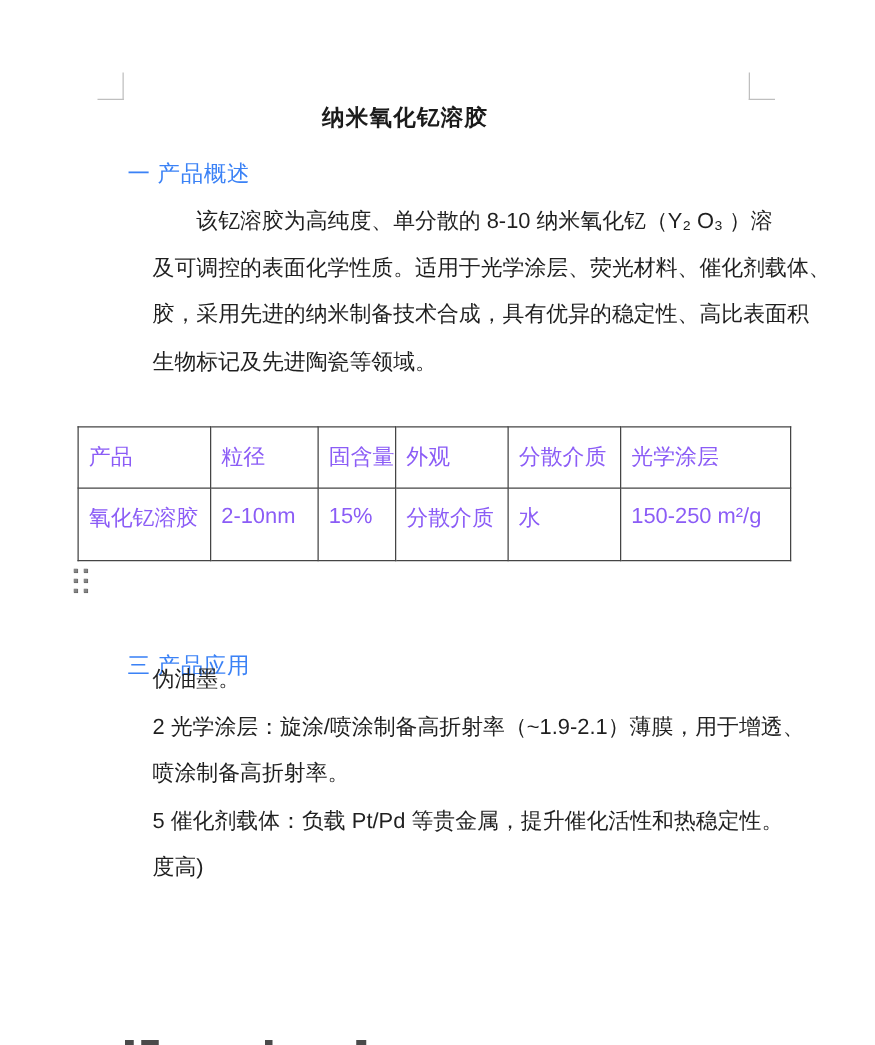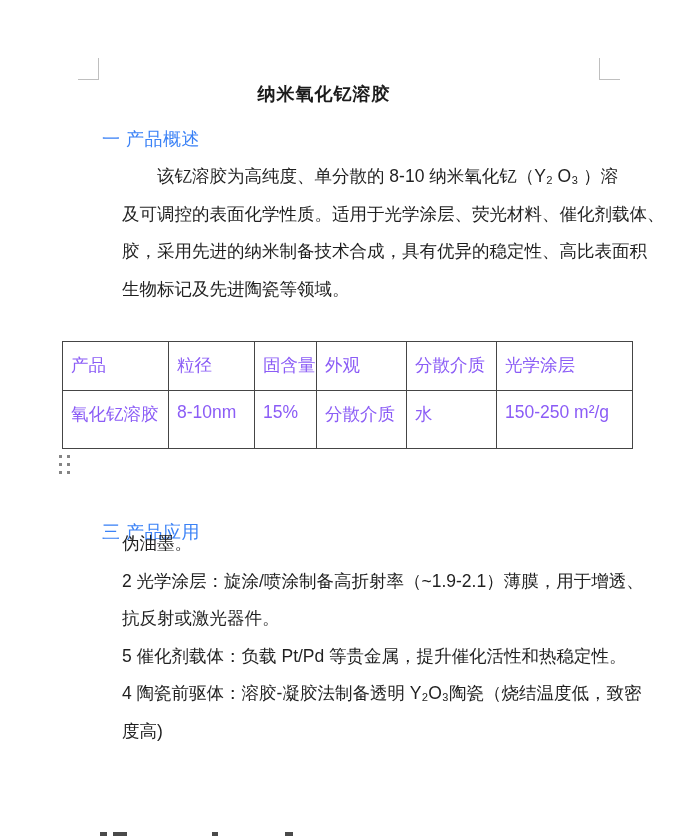--- a/index.html
+++ b/index.html
@@ -108,21 +108,21 @@
       <tr class="hdr">
         <td>产品</td>
         <td>粒径</td>
         <td>固含量</td>
         <td>外观</td>
         <td>分散介质</td>
         <td>光学涂层</td>
       </tr>
       <tr class="data">
         <td>氧化钇溶胶</td>
-        <td>8-10nm</td>
+        <td>2-10nm</td>
         <td>15%</td>
         <td>分散介质</td>
         <td>水</td>
         <td>150-250 m²/g</td>
       </tr>
     </tbody>
   </table>
 
   <div class="drag-handle">
     <span class="dot"></span>
@@ -131,23 +131,22 @@
     <span class="dot"></span>
     <span class="dot"></span>
     <span class="dot"></span>
   </div>
 
   <div class="sec-heading applications">三 产品应用</div>
 
   <div class="text-block applications">
     <div class="line">伪油墨。</div>
     <div class="line">2 光学涂层：旋涂/喷涂制备高折射率（~1.9-2.1）薄膜，用于增透、</div>
-    <div class="line">抗反射或激光器件。</div>
+    <div class="line">喷涂制备高折射率。</div>
     <div class="line">5 催化剂载体：负载 Pt/Pd 等贵金属，提升催化活性和热稳定性。</div>
-    <div class="line">4 陶瓷前驱体：溶胶-凝胶法制备透明 Y₂O₃陶瓷（烧结温度低，致密</div>
     <div class="line">度高)</div>
   </div>
 
   <div class="clipped-line">
     <span class="frag f1"></span>
     <span class="frag f2"></span>
     <span class="frag f3"></span>
     <span class="frag f4"></span>
   </div>
 

